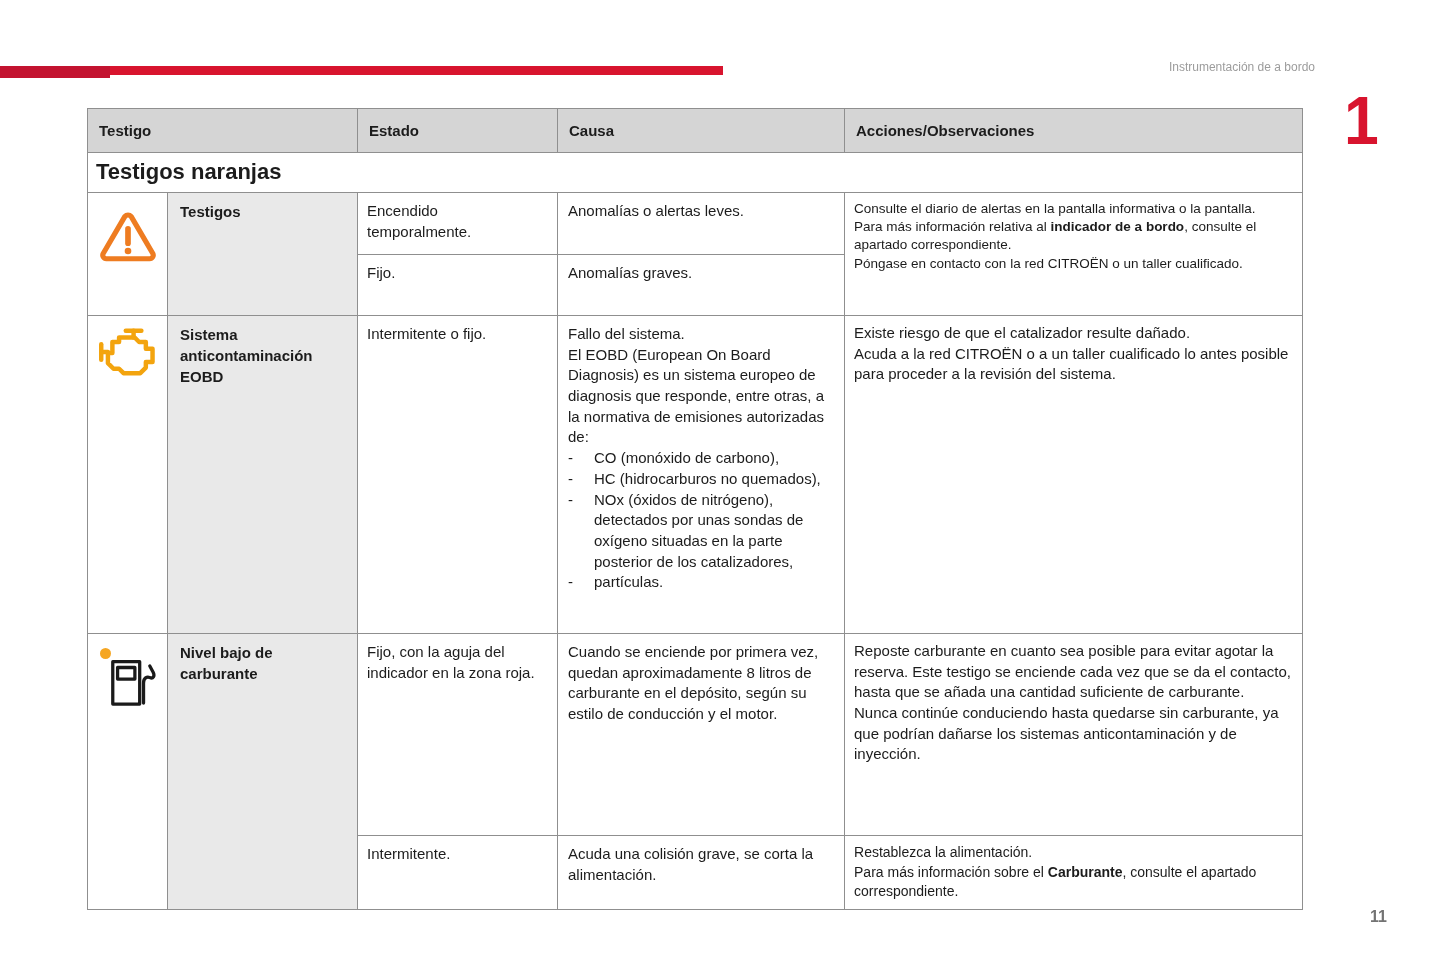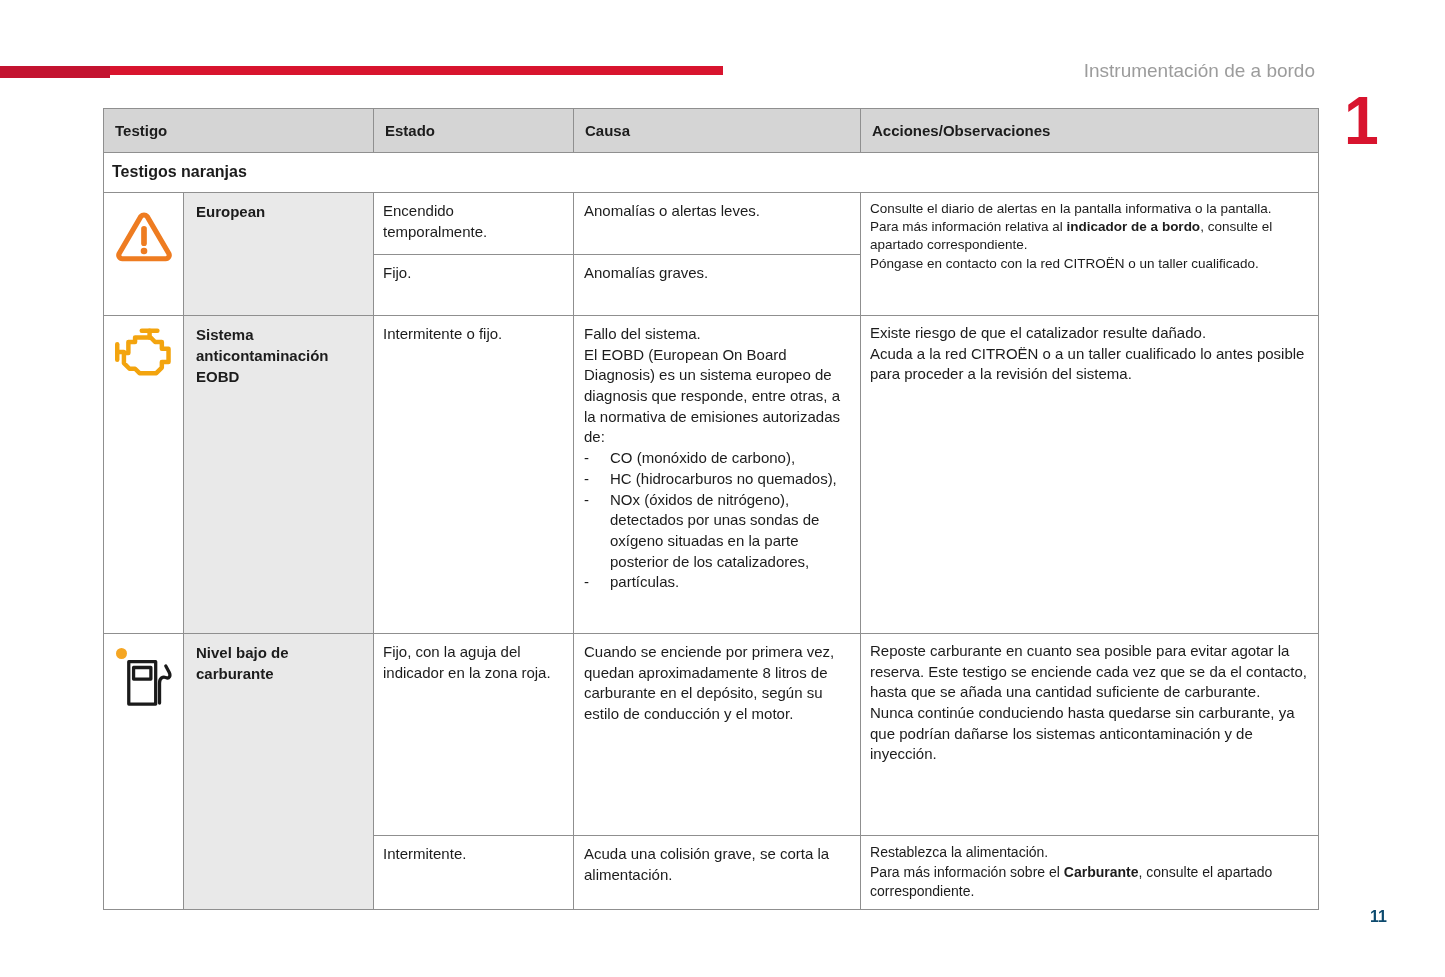--- a/index.html
+++ b/index.html
@@ -3,40 +3,40 @@
 <meta charset="utf-8">
 <style>
   html,body{margin:0;padding:0;background:#fff;width:1445px;height:977px;overflow:hidden;
     font-family:"Liberation Sans","DejaVu Sans",sans-serif;color:#1c1c1c;}
   .page{position:relative;width:1445px;height:977px;background:#fff;}
 
   
   .red-bar{position:absolute;left:0;top:66px;width:723px;height:9px;background:#d8142e;}
   .red-bar-left{position:absolute;left:0;top:0;width:110px;height:12px;background:#c31330;}
 
-  .header-title{position:absolute;top:60px;right:130px;font-size:19px;color:#9c9c9c;}
+  .header-title{position:absolute;top:60px;right:130px;font-size:12px;color:#9c9c9c;}
   .chapter-num{position:absolute;left:1344px;top:86px;font-size:68px;line-height:68px;
     font-weight:bold;color:#d8142e;transform:scaleX(0.92);transform-origin:left;}
 
-  .page-number{position:absolute;top:908px;right:58px;font-size:16px;font-weight:bold;color:#0c4a6e;}
+  .page-number{position:absolute;top:908px;right:58px;font-size:16px;font-weight:bold;color:#737373;}
 
   
-  table.warn-table{position:absolute;left:103px;top:108px;width:1215px;border-collapse:collapse;
+  table.warn-table{position:absolute;left:87px;top:108px;width:1215px;border-collapse:collapse;
     table-layout:fixed;font-size:15px;}
   .warn-table col.c-icon{width:80px;}
   .warn-table col.c-name{width:190px;}
   .warn-table col.c-estado{width:200px;}
   .warn-table col.c-causa{width:287px;}
   .warn-table col.c-acciones{width:458px;}
   .warn-table th,.warn-table td{border:1px solid #8f8f8f;}
   .warn-table{border:1px solid #7d7d7d;}
   .warn-table th{background:#d5d5d5;text-align:left;font-size:15px;font-weight:bold;
     padding:4px 8px 4px 11px;vertical-align:middle;height:44px;box-sizing:border-box;}
   tr.section-row td{height:40px;box-sizing:border-box;vertical-align:middle;
-    font-size:16px;font-weight:bold;padding:2px 8px;background:#fff;}
+    font-size:22px;font-weight:bold;padding:2px 8px;background:#fff;}
   .warn-table td{vertical-align:top;padding:8px 10px;line-height:1.38;box-sizing:border-box;}
   td.icon-cell{background:#fff;text-align:center;padding:8px 4px;position:relative;}
   td.name-cell{background:#e9e9e9;font-weight:bold;padding:8px 8px 8px 12px;line-height:1.4;}
   td.estado-cell{padding:8px 8px 8px 9px;}
   td.causa-cell{padding:8px 8px 8px 10px;}
   td.acciones-cell{padding:7px 8px 7px 9px;}
   td.acciones-small{font-size:13.5px;line-height:1.35;}
   td.acciones-mid{font-size:14px;line-height:1.4;}
   .preline{white-space:pre-line;}
 
@@ -86,21 +86,21 @@
       <tr style="height:62px;">
         <td class="icon-cell" rowspan="2">
           <span class="icon-wrap-triangle">
             <svg width="62" height="58" viewBox="0 0 60 54">
               <path d="M27 8 a4 4 0 0 1 6 0 L54 44 a3.4 3.4 0 0 1 -3 5 H9 a3.4 3.4 0 0 1 -3 -5 Z" fill="none" stroke="#ee7c21" stroke-width="5" stroke-linejoin="round"></path>
               <line x1="30" y1="20" x2="30" y2="34" stroke="#ee7c21" stroke-width="5.5" stroke-linecap="round"></line>
               <circle cx="30" cy="41.5" r="3.2" fill="#ee7c21"></circle>
             </svg>
           </span>
         </td>
-        <td class="name-cell" rowspan="2">European</td>
+        <td class="name-cell" rowspan="2">Testigos</td>
         <td class="estado-cell preline">Encendido
 temporalmente.</td>
         <td class="causa-cell">Anomalías o alertas leves.</td>
         <td class="acciones-cell acciones-small" rowspan="2">
           <div>Consulte el diario de alertas en la pantalla informativa o la pantalla.</div>
           <div><span>Para más información relativa al </span><b>indicador de a bordo</b><span>, consulte el apartado correspondiente.</span></div>
           <div>Póngase en contacto con la red CITROËN o un taller cualificado.</div>
         </td>
       </tr>
       <tr style="height:61px;">

